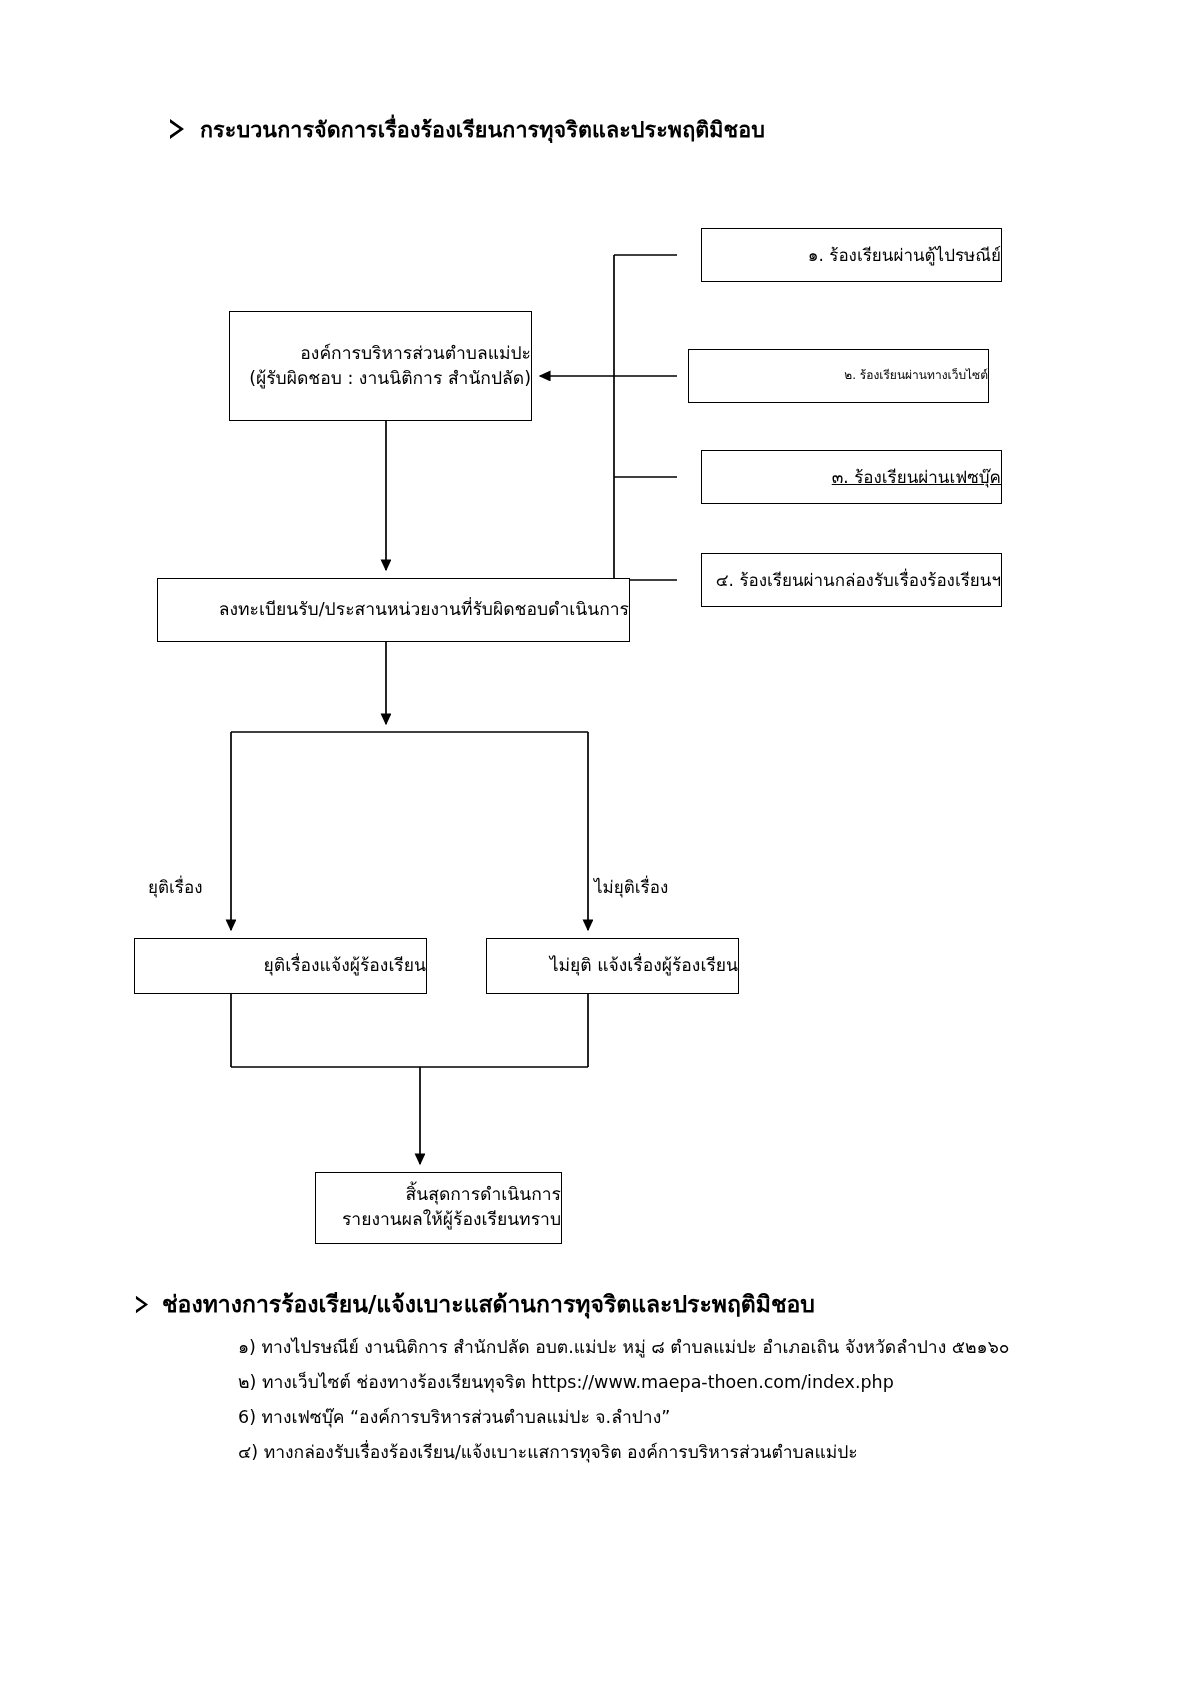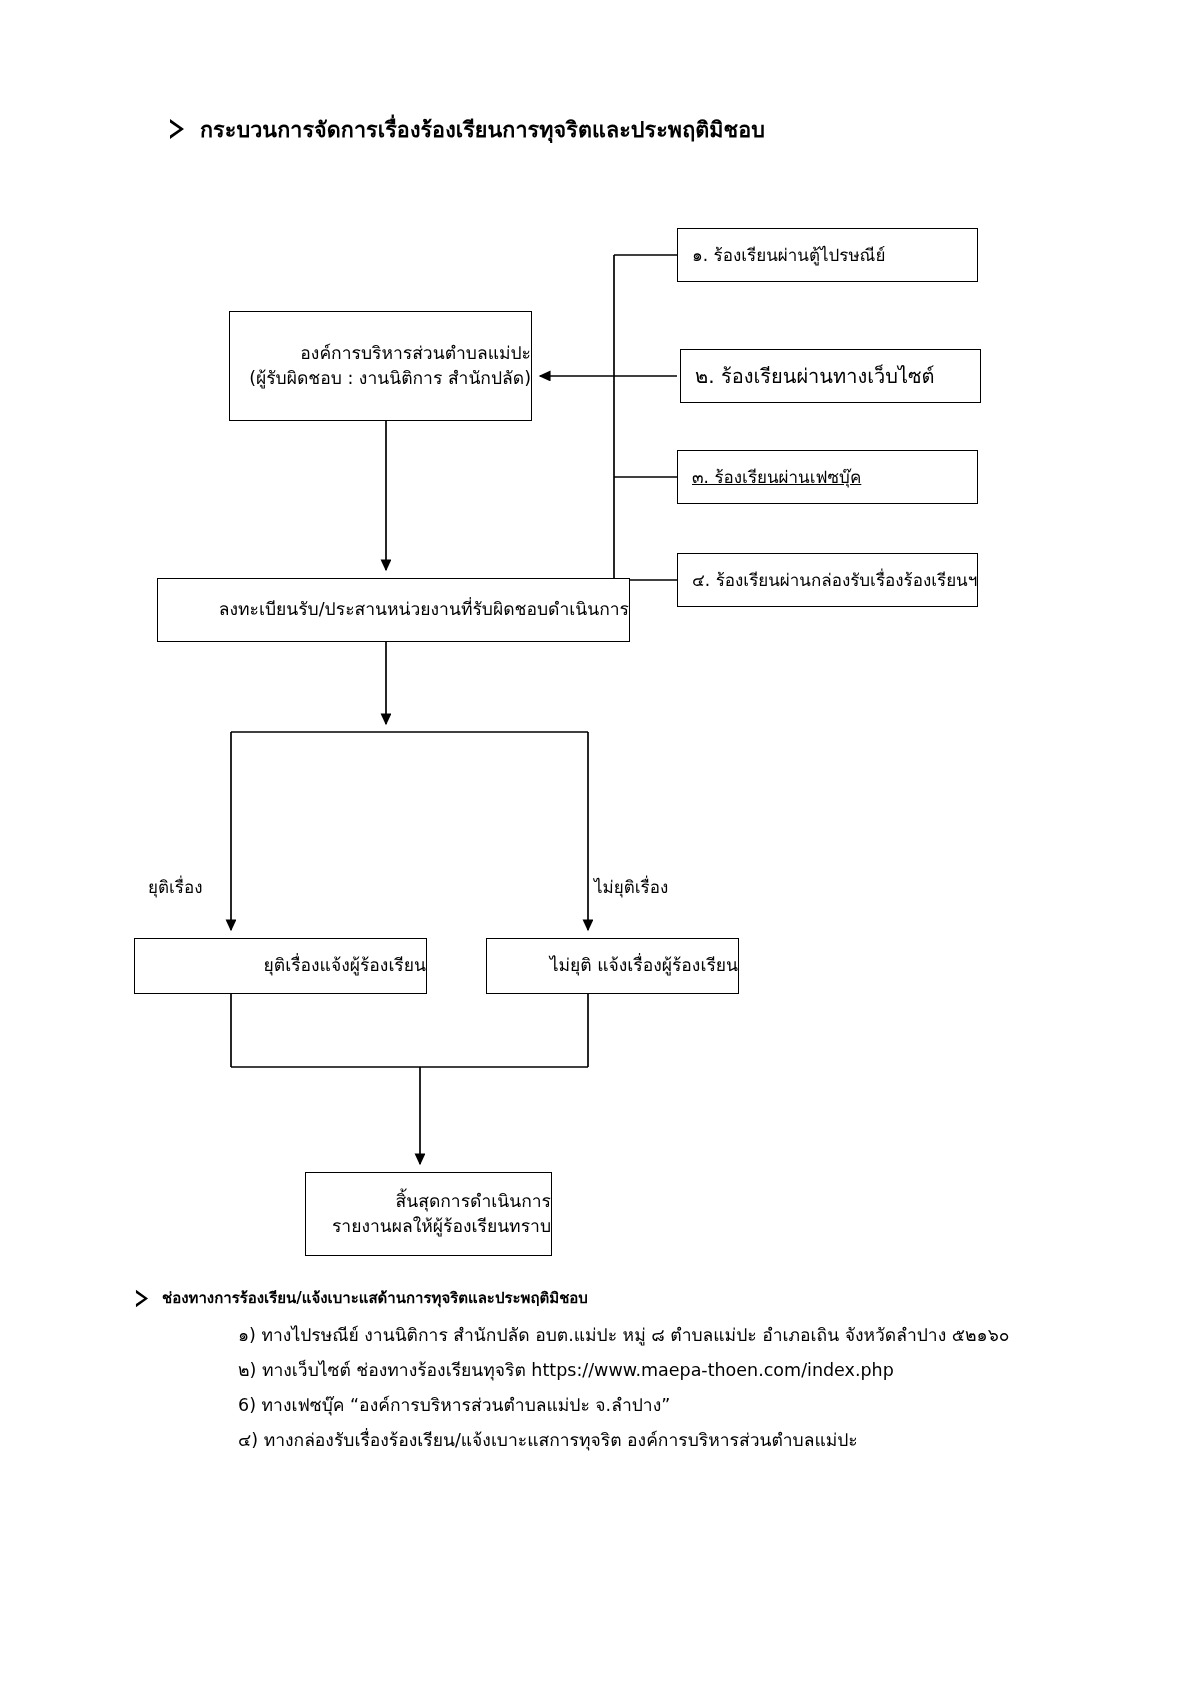--- a/index.html
+++ b/index.html
@@ -64,48 +64,50 @@
     justify-content: center;
     box-sizing: border-box;
     line-height: 1.45;
   }
   .node .ln {
     white-space: nowrap;
   }
 
   
   .node.left-align {
-    align-items: flex-start;
+    align-items: flex-end;
     padding-left: 14px;
+    margin-left: 24px;
   }
 
   .node-1 {  
     left: 229px;  top: 311px;  width: 303px; height: 110px;
     font-size: 17.5px;
   }
   .node-2 {  
     left: 157px;  top: 578px;  width: 473px; height: 64px;
     font-size: 17.5px;
     padding-left: 48px;
   }
   .node-3 {  
     left: 134px;  top: 938px;  width: 293px; height: 56px;
     font-size: 17.5px;
   }
   .node-4 {  
     left: 486px;  top: 938px;  width: 253px; height: 56px;
     font-size: 17.5px;
   }
   .node-5 {  
-    left: 305px;  top: 1172px;  width: 247px; height: 84px;
-    font-size: 17.5px;
+    left: 315px;  top: 1172px;  width: 247px; height: 72px;
+    font-size: 17.5px;
+    font-family: Liberation Mono, monospace;
   }
 
   .ch-1 { left: 677px; top: 228px; width: 301px; height: 54px; font-size: 17px; }
-  .ch-2 { left: 680px; top: 349px; width: 301px; height: 54px; font-size: 20px; }
+  .ch-2 { left: 664px; top: 349px; width: 301px; height: 54px; font-size: 12px; }
   .ch-3 { left: 677px; top: 450px; width: 301px; height: 54px; font-size: 17px; text-decoration: underline; }
   .ch-4 { left: 677px; top: 553px; width: 301px; height: 54px; font-size: 17px; }
 
   
   .edge-label {
     position: absolute;
     font-size: 17px;
     white-space: nowrap;
   }
   .lbl-yuti      { left: 148px; top: 873px; }
@@ -115,21 +117,21 @@
   .footer {
     position: absolute;
     left: 134px;
     top: 1286px;
     width: 960px;
   }
   .footer-heading {
     display: flex;
     align-items: center;
     gap: 12px;
-    font-size: 15px;
+    font-size: 23px;
     font-weight: bold;
     text-align: right;
   }
   .footer-heading .bullet-arrow { width: 16px; height: 19px; }
   .footer-list {
     margin: 8px;
     padding: 0;
     list-style: none;
   }
   .footer-list li {

